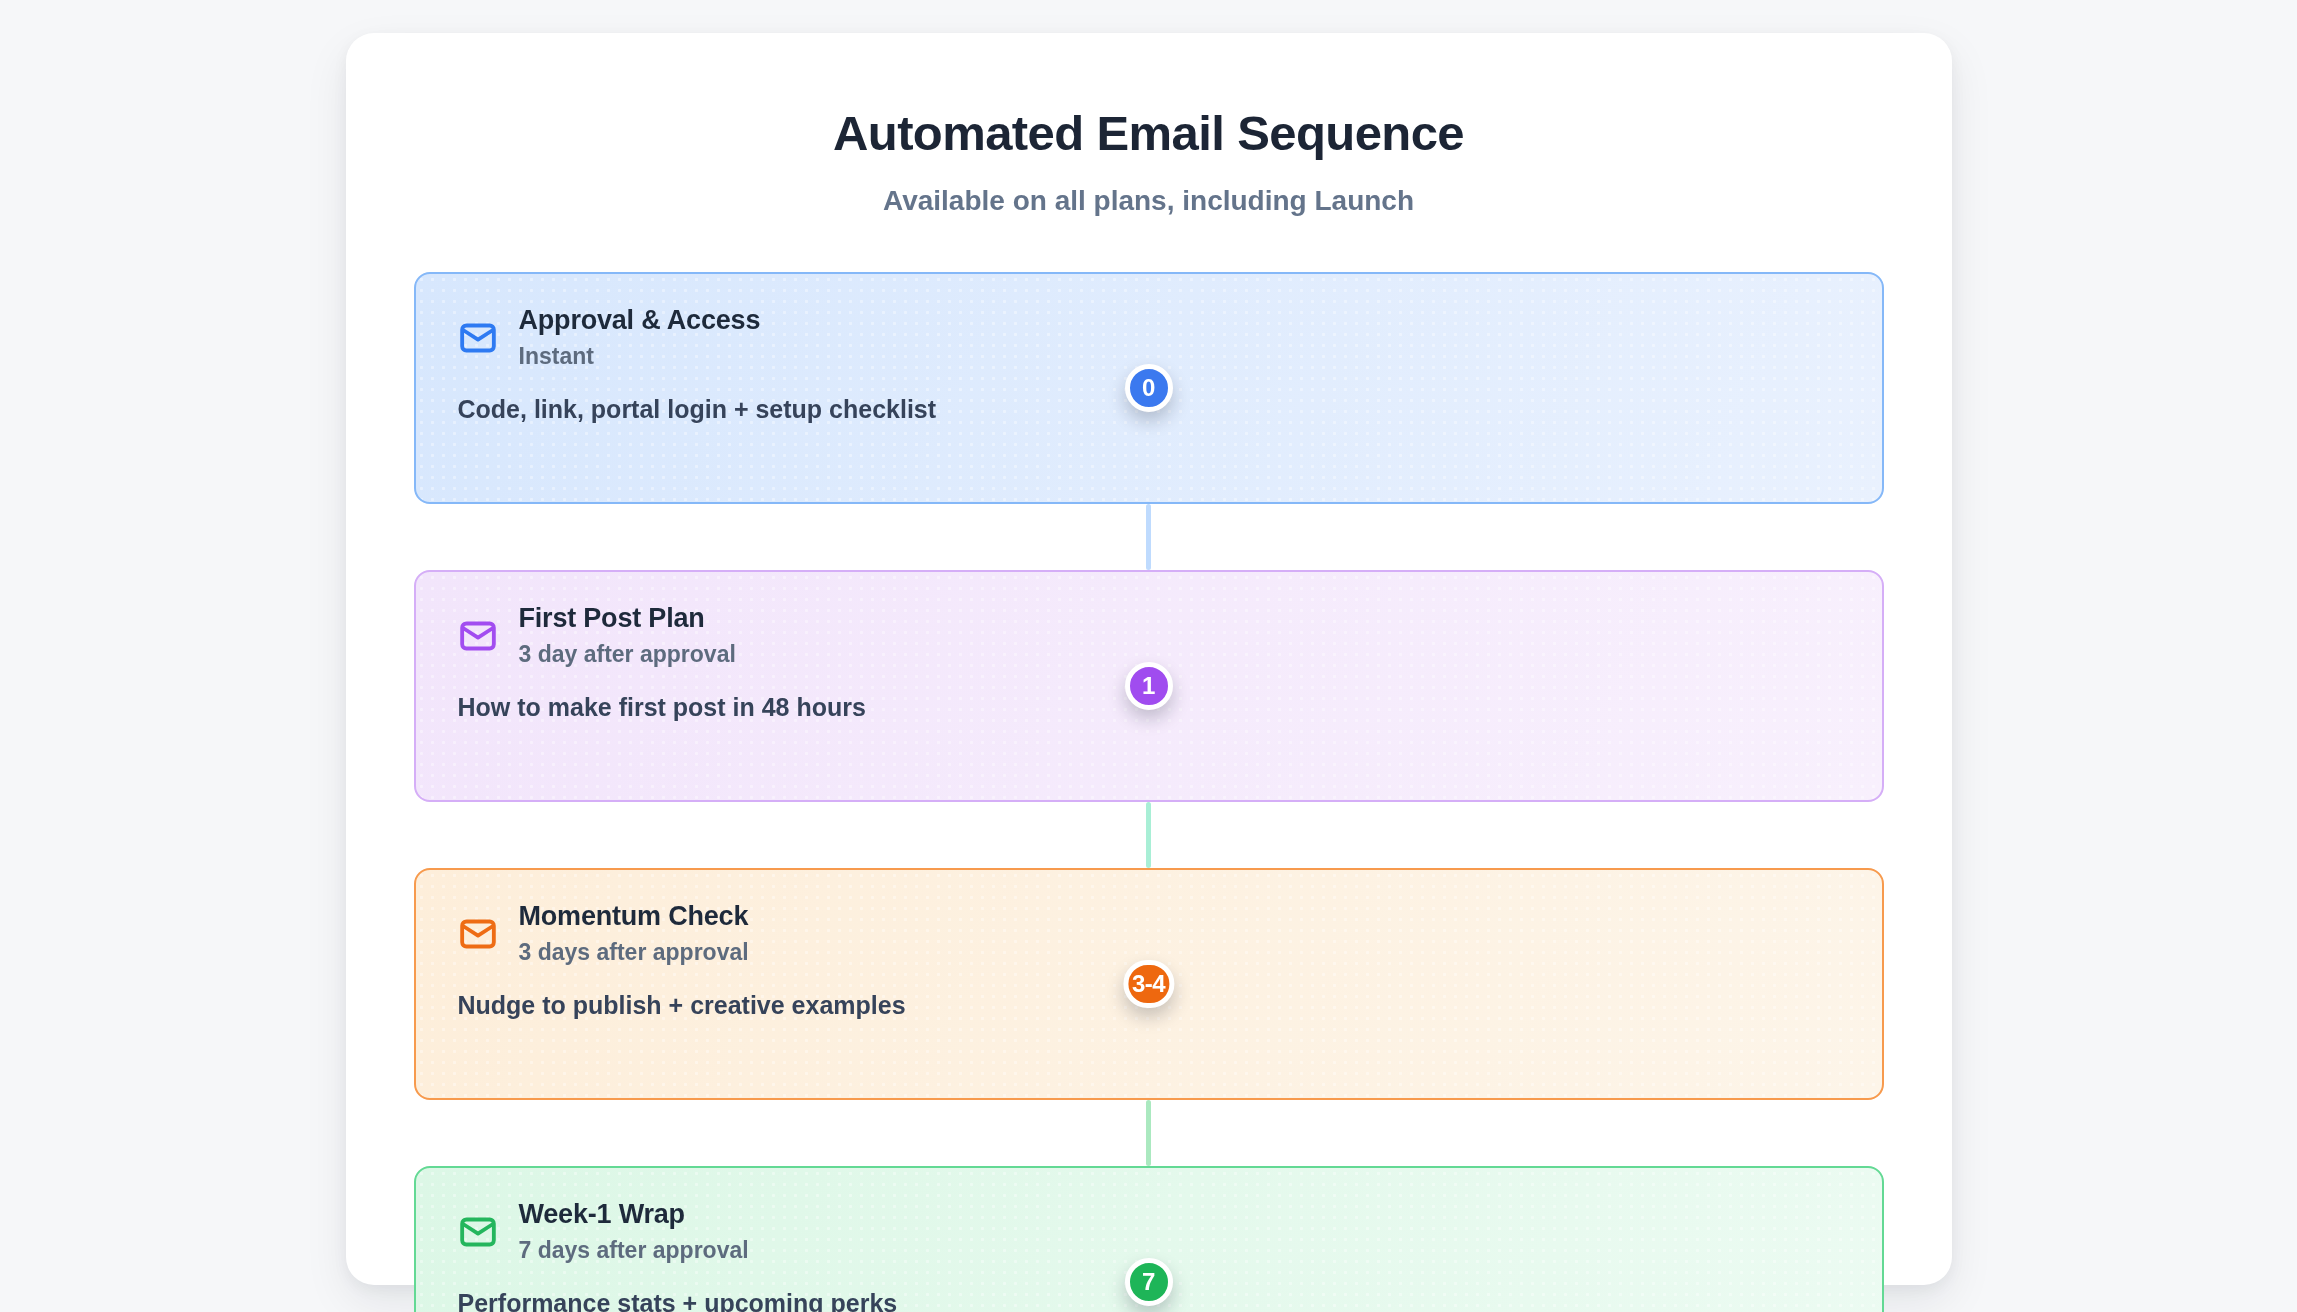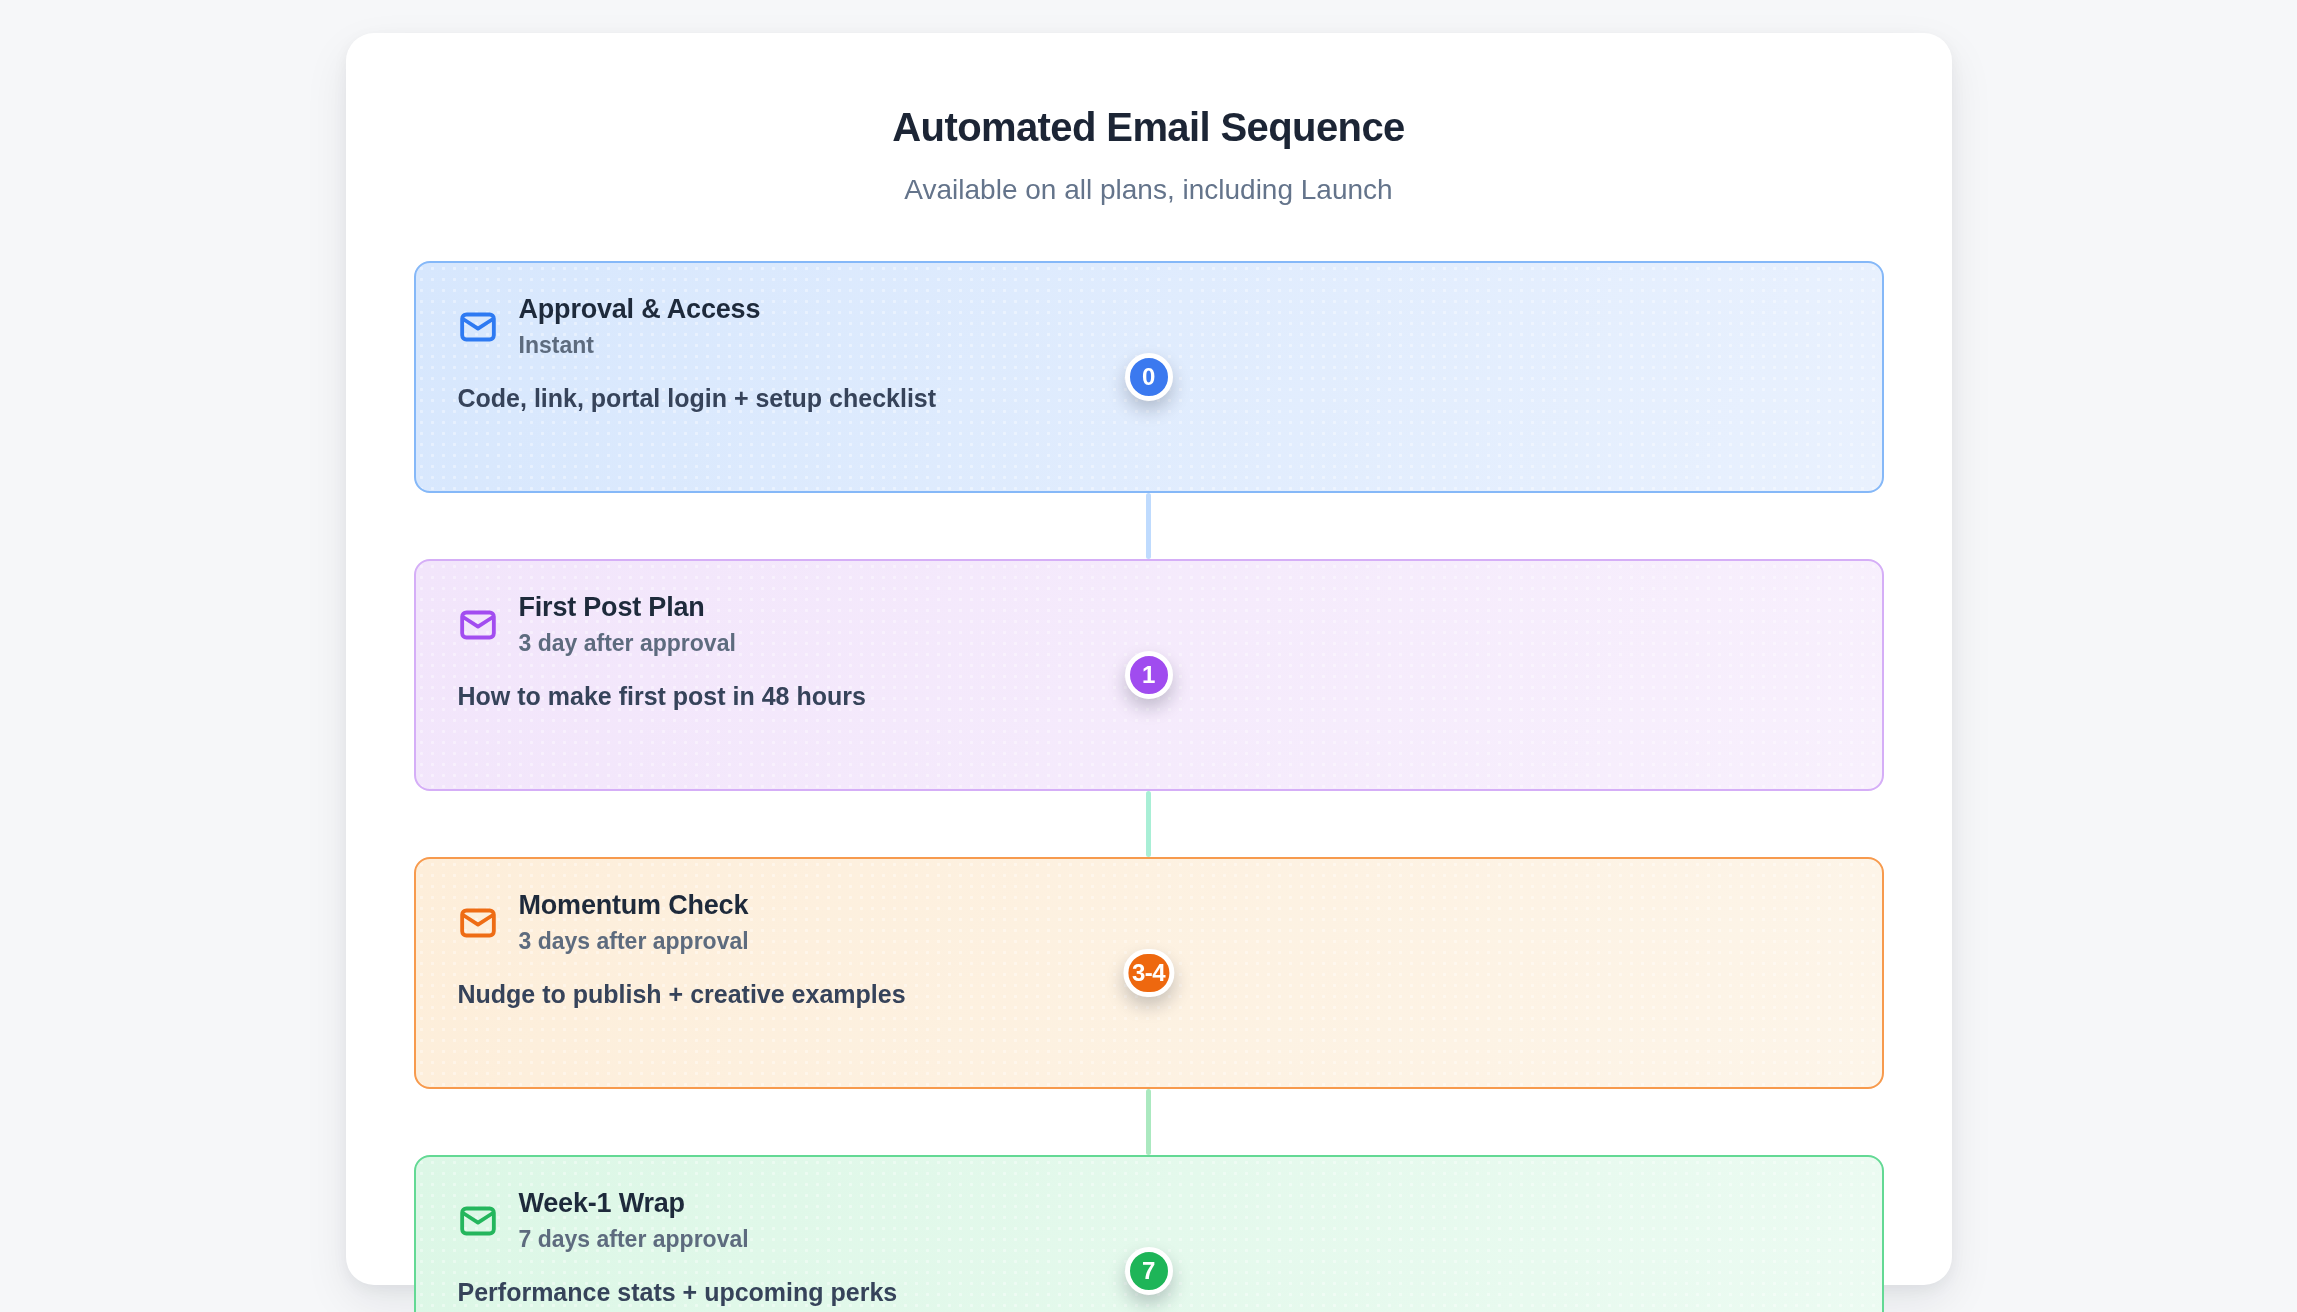--- a/index.html
+++ b/index.html
@@ -10,25 +10,25 @@
   }
   .page { width:2297px; height:1312px; position:relative; }
   .panel {
     position:absolute; left:50%; top:33px; transform:translateX(-50%);
     width:1606px; height:1252px;
     background:#ffffff; border-radius:28px;
     box-shadow:0 18px 45px rgba(15,23,42,.08), 0 5px 15px rgba(15,23,42,.05);
     padding-top:72px;
   }
   .page-title {
-    text-align:center; font-size:40px; font-weight:700;
+    text-align:center; font-size:49px; font-weight:700;
     color:#1c2535; letter-spacing:-0.6px;
   }
   .page-subtitle {
-    text-align:center; font-size:28px; font-weight:400;
+    text-align:center; font-size:28px; font-weight:700;
     color:#64748b; margin-top:24px;
   }
   .timeline { width:1470px; margin:55px auto 0; }
   .card {
     position:relative; height:232px;
     border:2px solid #ccc; border-radius:16px;
     padding:31px 42px;
     background-image:
       radial-gradient(rgba(255,255,255,.38) 1.4px, rgba(255,255,255,0) 1.5px),
       linear-gradient(115deg, var(--bg-from), var(--bg-to));

